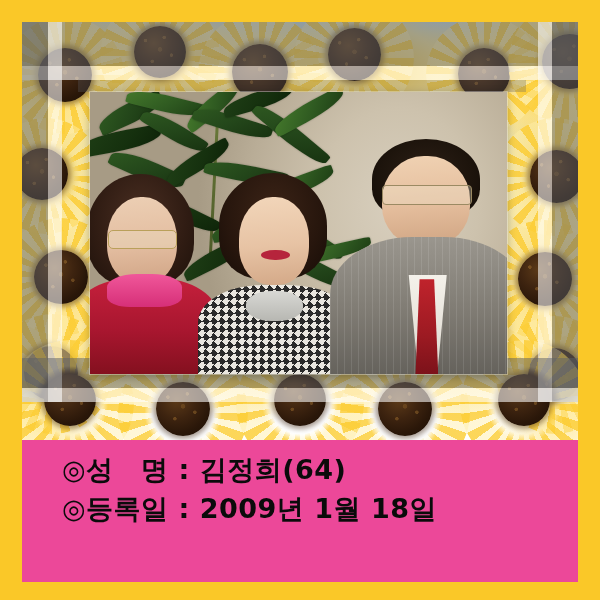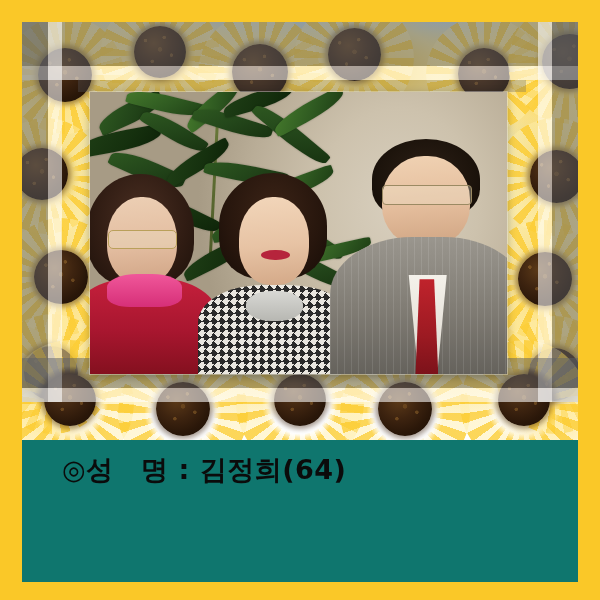--- a/index.html
+++ b/index.html
@@ -179,21 +179,21 @@
     clip-path:polygon(18% 0,82% 0,66% 100%,34% 100%);}
   #pC .tie{position:absolute;left:43%;bottom:0;width:13%;height:40%;
     background:linear-gradient(180deg,#c0232c 0%,#9c1a22 60%,#7c121a 100%);
     clip-path:polygon(18% 0,82% 0,100% 100%,0 100%);}
   #pC .glasses{position:absolute;left:24%;top:20%;width:50%;height:8%;
     border:1.6px solid #9b8a63;border-radius:4px;background:rgba(240,235,215,.3);}
 
   
   #text-panel{
     position:absolute;left:22px;top:440px;width:556px;height:142px;
-    background:#0f766e;
+    background:#ec4899;
     box-sizing:border-box;
     padding:10px 0 0 40px;
   }
   .info-line{
     display:block;white-space:pre;
     color:#0b0b0b;
     font-weight:bold;
     font-size:27px;
     line-height:39px;
     letter-spacing:.5px;
@@ -309,15 +309,16 @@
         <div class="glasses"></div>
         <div class="body"></div>
         <div class="shirt"></div>
         <div class="tie"></div>
       </div>
     </div>
   </div>
 
   <div id="text-panel">
     <span class="info-line">◎성　명 : 김정희(64)</span>
+    <span class="info-line">◎등록일 : 2009년 1월 18일</span>
   </div>
 
 </div>
 
 </body></html>

